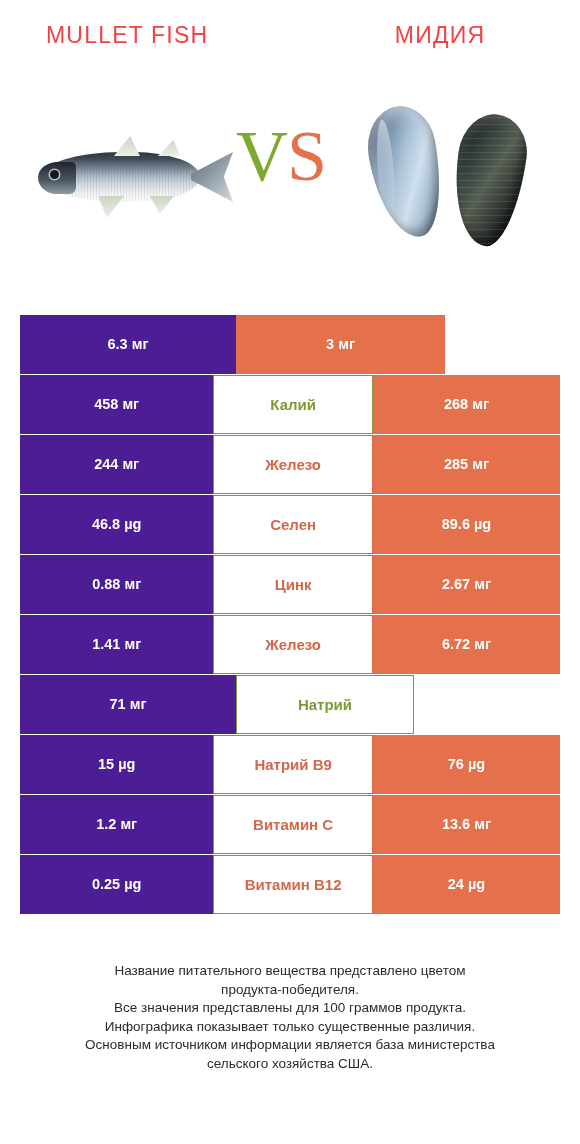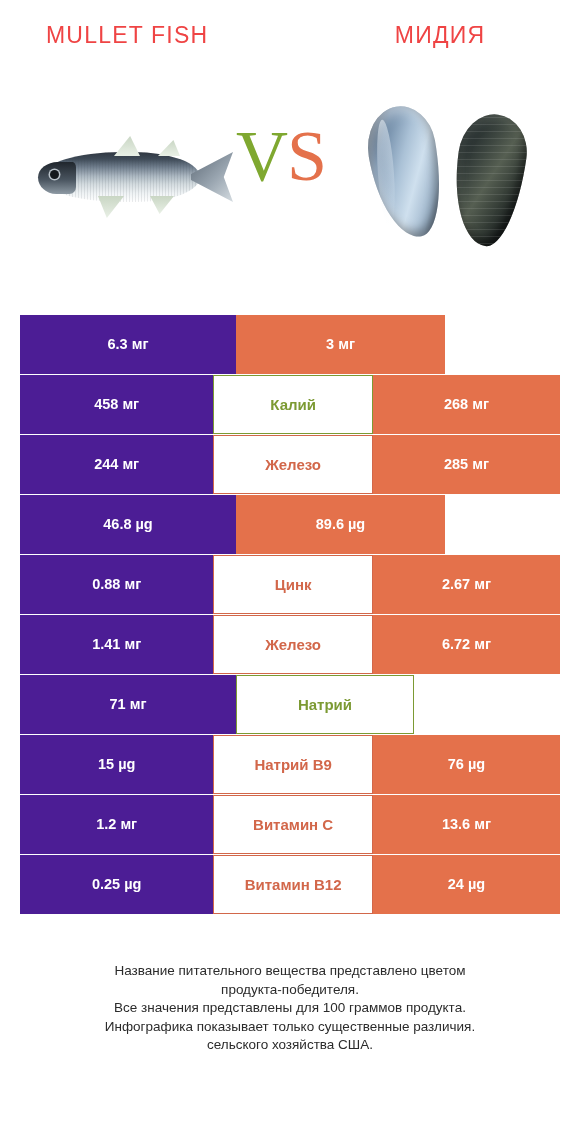--- a/index.html
+++ b/index.html
@@ -236,20 +236,21 @@
       <div class="cell mid">Калий</div>
       <div class="cell right">268 мг</div>
     </div>
     <div class="row win-right">
       <div class="cell left">244 мг</div>
       <div class="cell mid">Железо</div>
       <div class="cell right">285 мг</div>
     </div>
     <div class="row win-right">
       <div class="cell left">46.8 µg</div>
+      <div class="cell mid">Селен</div>
       <div class="cell right">89.6 µg</div>
     </div>
     <div class="row win-right">
       <div class="cell left">0.88 мг</div>
       <div class="cell mid">Цинк</div>
       <div class="cell right">2.67 мг</div>
     </div>
     <div class="row win-right">
       <div class="cell left">1.41 мг</div>
       <div class="cell mid">Железо</div>
@@ -274,14 +275,15 @@
       <div class="cell mid">Витамин B12</div>
       <div class="cell right">24 µg</div>
     </div>
   </div>
 
 <div class="footer">
     <div>Название питательного вещества представлено цветом</div>
     <div>продукта-победителя.</div>
     <div>Все значения представлены для 100 граммов продукта.</div>
     <div>Инфографика показывает только существенные различия.</div>
+    <div>Основным источником информации является база министерства</div>
     <div>сельского хозяйства США.</div>
   </div>
 
 </body></html>

